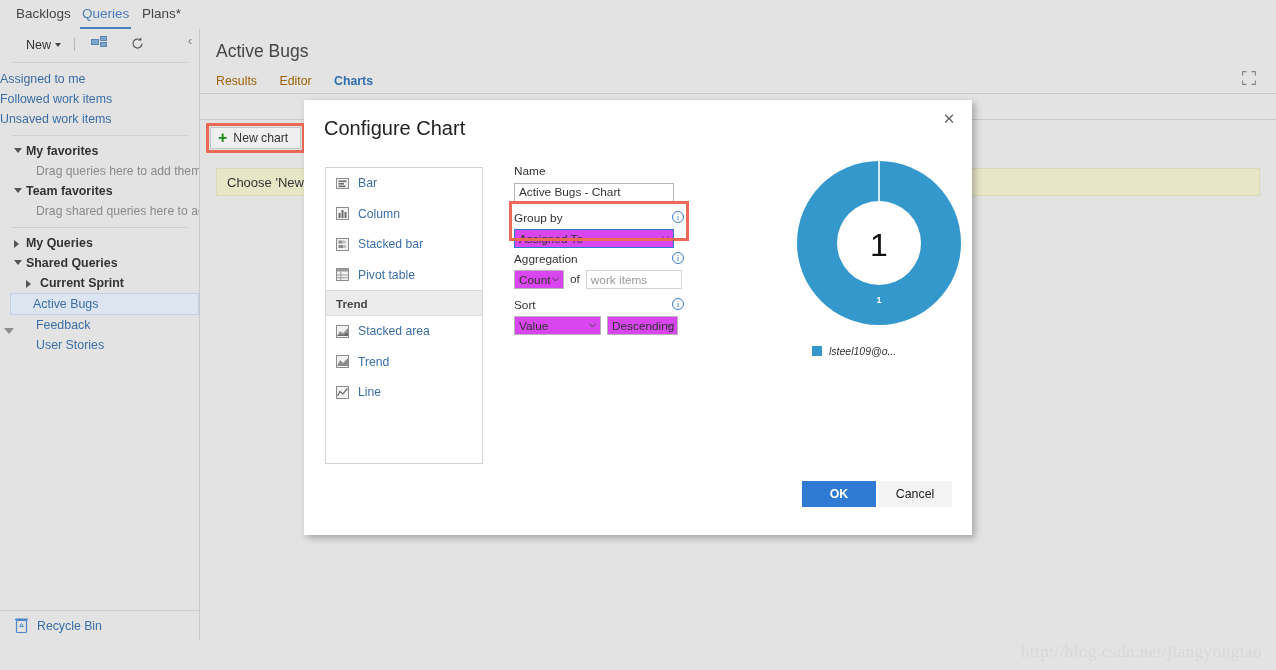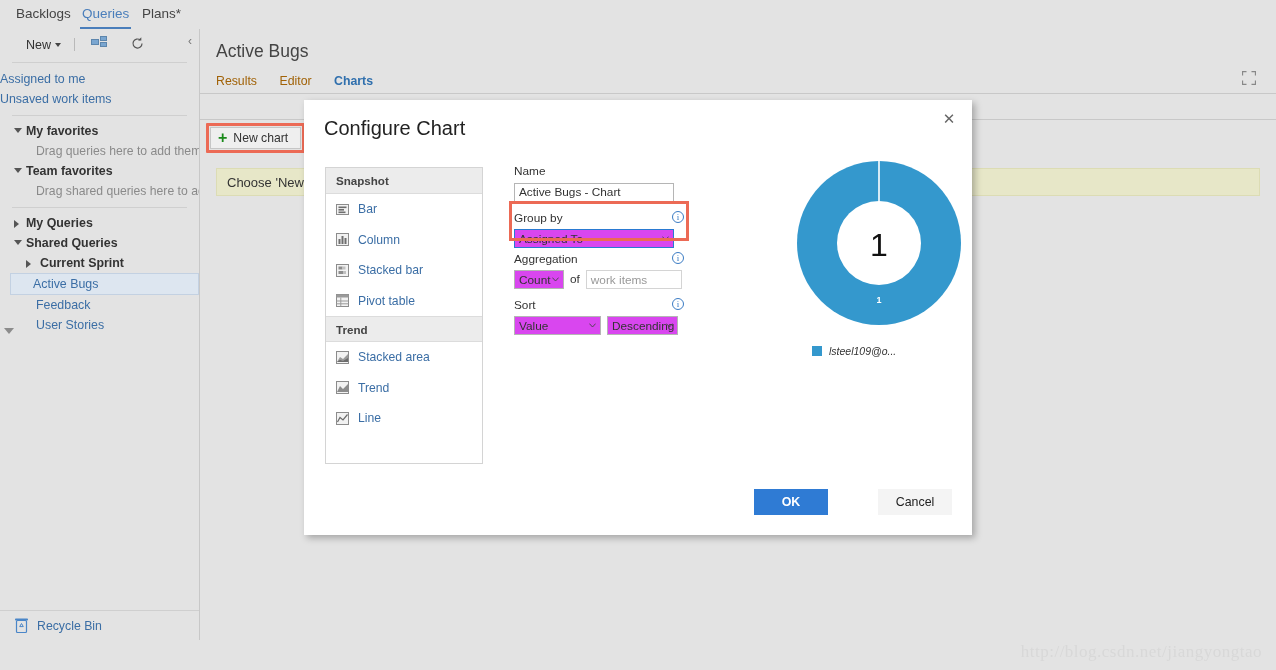--- a/index.html
+++ b/index.html
@@ -249,21 +249,21 @@
   
   .preview { position: absolute; left: 490px; top: 55px; width: 170px; }
   .donut-wrap { position: relative; width: 170px; height: 176px; }
   .legend {
     margin-top: 14px; display: flex; align-items: center;
     padding-left: 18px;
   }
   .legend-swatch { width: 10px; height: 10px; flex: 0 0 10px; }
   .legend-text { font-size: 10.5px; color: #333; margin-left: 7px; font-style: italic; }
 
-  .footer-btns { position: absolute; right: 20px; bottom: 20px; display: flex; gap: 48px; }
+  .footer-btns { position: absolute; right: 20px; bottom: 28px; display: flex; }
   .btn {
     height: 26px; min-width: 74px; padding: 0 14px;
     font-size: 12.4px; cursor: pointer;
     display: flex; align-items: center; justify-content: center;
     border: 1px solid transparent;
     font-family: "Liberation Sans", sans-serif;
   }
   .btn-ok { background: #2f7bd4; color: #fff; font-weight: bold; }
   .btn-cancel { background: #f4f4f4; color: #222; border: 1px solid #f4f4f4; margin-left: 2px; }
 
@@ -302,20 +302,21 @@
       <div class="lt-icon" style="left:118px">
         <svg width="15" height="15" viewBox="0 0 15 15">
           <path d="M12 7.5a4.5 4.5 0 1 1-1.7-3.5" fill="none" stroke="#555" stroke-width="1.2"></path>
           <path d="M11.3 1.2 L11.3 4.6 L8 4.6 Z" fill="#555"></path>
         </svg>
       </div>
     </div>
 
     <div style="margin-top:6px">
       <div class="nav-link">Assigned to me</div>
+      <div class="nav-link">Followed work items</div>
       <div class="nav-link">Unsaved work items</div>
     </div>
 
     <div class="nav-sep"></div>
 
     <div>
       <div class="nav-group">
         <span class="tri-down"></span>
         <span>My favorites</span>
       </div>
@@ -386,21 +387,20 @@
     <div class="yellowbar">
       <span>Choose 'New</span>
     </div>
   </div>
 
   <div class="modal">
     <div class="modal-close">✕</div>
     <div class="modal-title">Configure Chart</div>
 
     <div class="typelist">
-      <div class="type-header">Snapshot</div>
 
 
       <div class="type-item">
         <svg class="typeicon" viewBox="0 0 13 13">
           <rect x="0.5" y="1.5" width="12" height="10" fill="#f2f2f2" stroke="#8c8c8c"></rect>
           <rect x="2.5" y="3.5" width="8" height="1.6" fill="#6e6e6e"></rect>
           <rect x="2.5" y="6" width="5.5" height="1.6" fill="#6e6e6e"></rect>
           <rect x="2.5" y="8.5" width="7" height="1.6" fill="#6e6e6e"></rect>
         </svg>
         <span class="ti-label">Bar</span>

